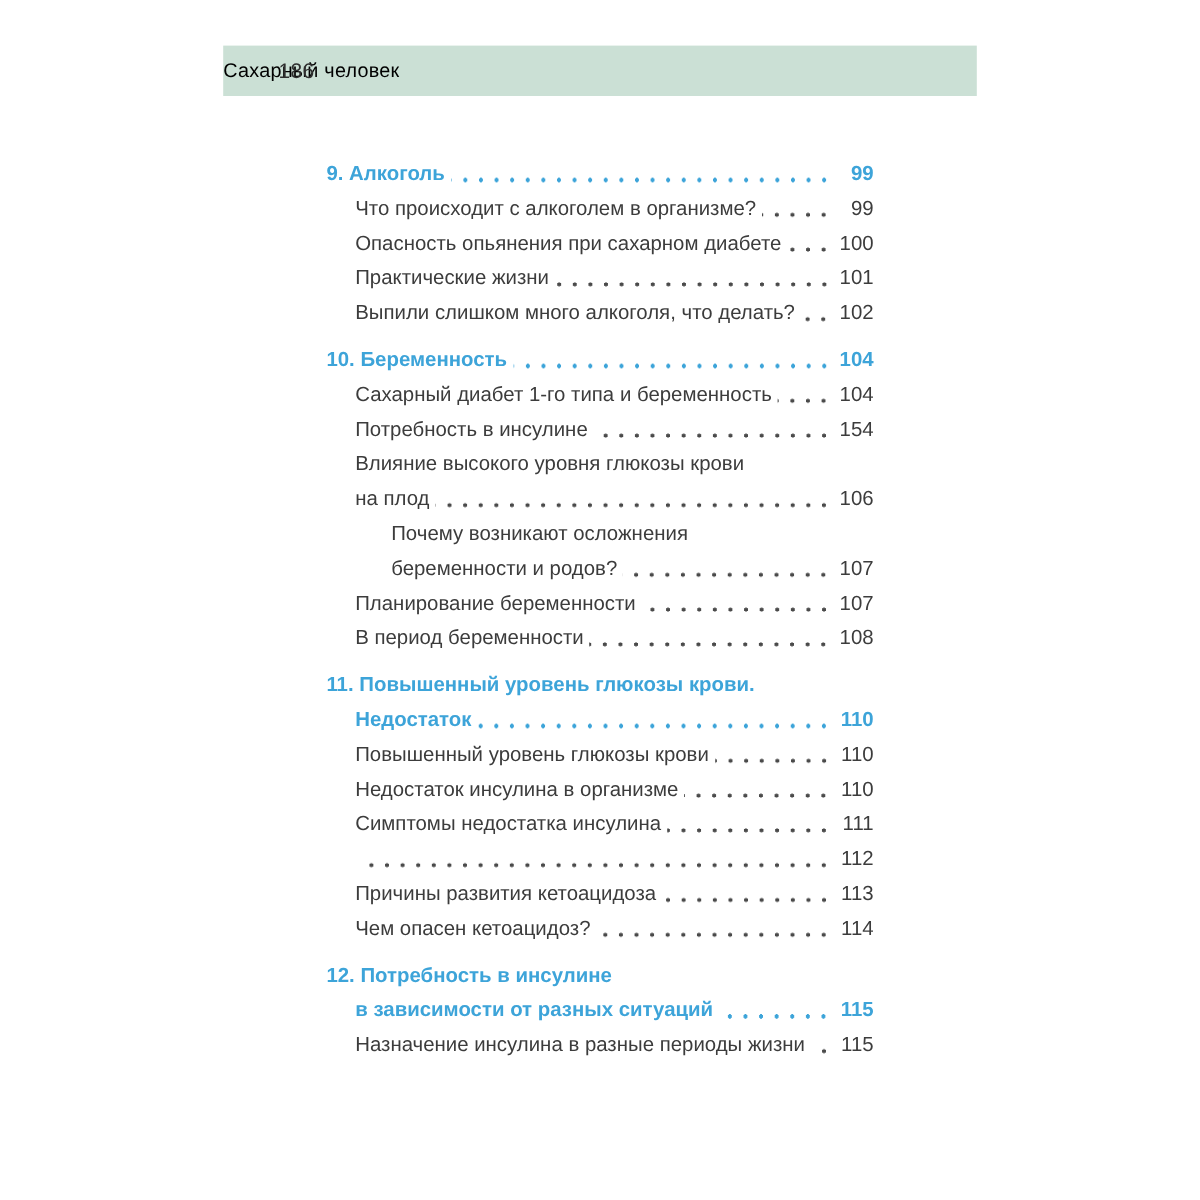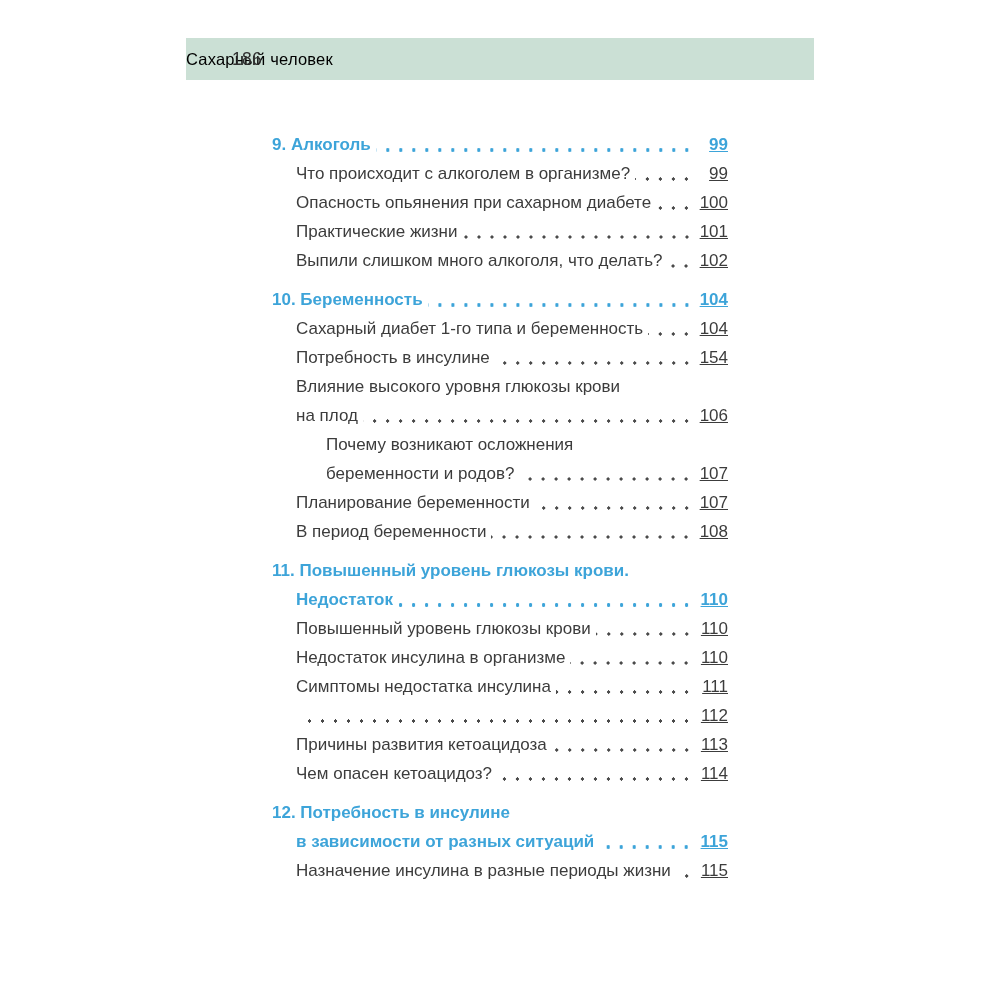--- a/index.html
+++ b/index.html
@@ -68,21 +68,20 @@
     background-repeat: repeat-x;
     background-position: right 0 bottom 7px;
   }
   .chapter .leader {
     background-image: radial-gradient(circle, var(--accent, #3da4d9) 1.7px, transparent 2px);
   }
   .entry-page {
     min-width: 32px;
     text-align: right;
     white-space: nowrap;
-    text-decoration: underline;
   }
 </style>
 </head>
 <body>
 
 <div class="page">
 
   <div class="header-band">
     <span class="folio">186</span>
     <span class="running-title">Сахарный человек</span>

